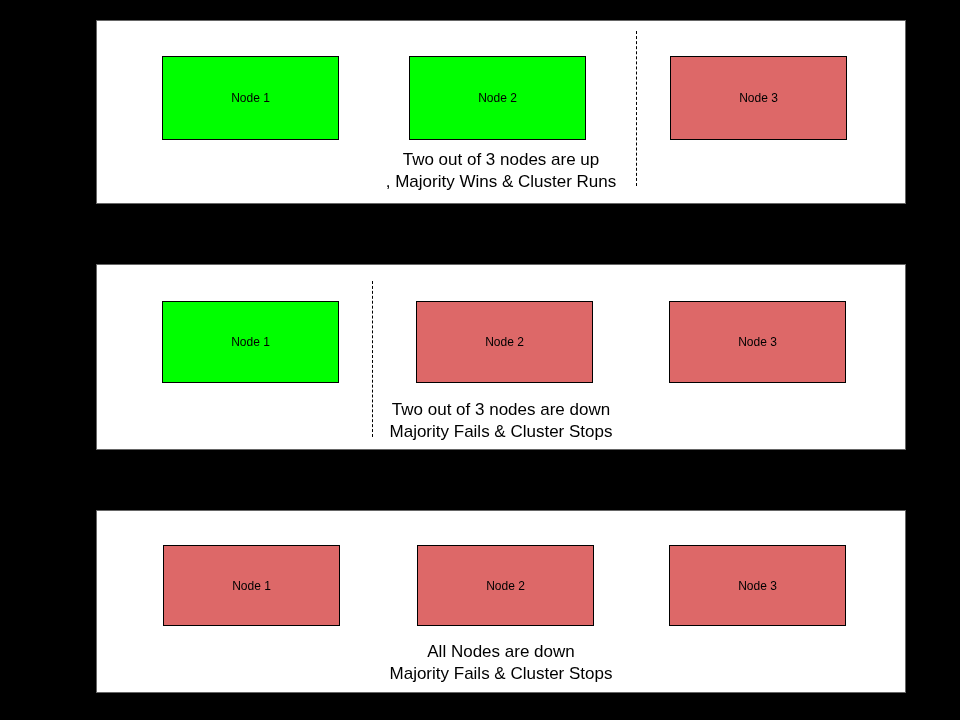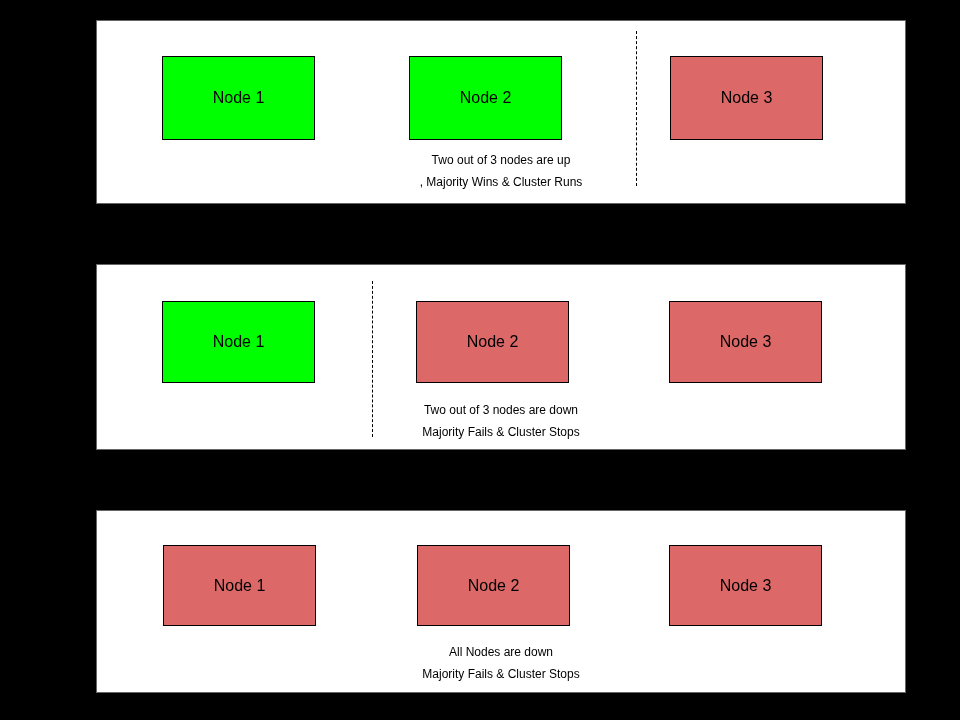--- a/index.html
+++ b/index.html
@@ -24,27 +24,27 @@
     background: #ffffff;
     border: 1px solid #666666;
     box-sizing: border-box;
   }
   .panel.p1 { top: 20px;  height: 184px; }
   .panel.p2 { top: 264px; height: 186px; }
   .panel.p3 { top: 510px; height: 183px; }
 
   .node {
     position: absolute;
-    width: 153px;
+    width: 177px;
     border: 1px solid #000000;
     box-sizing: border-box;
     display: flex;
     align-items: center;
     justify-content: center;
-    font-size: 16px;
+    font-size: 12px;
     color: #000000;
   }
   .p1 .node { top: 35px; height: 84px; }
   .p2 .node { top: 36px; height: 82px; }
   .p3 .node { top: 34px; height: 81px; }
 
   .p1 .n1 { left: 65px;  }
   .p1 .n2 { left: 312px; }
   .p1 .n3 { left: 573px; }
   .p2 .n1 { left: 65px;  }
@@ -60,21 +60,21 @@
     border-left: 1px dashed #000000;
   }
   .p1 .divider { left: 539px; top: 10px; height: 155px; }
   .p2 .divider { left: 275px; top: 16px; height: 156px; }
 
   .caption {
     position: absolute;
     left: 0;
     width: 100%;
     text-align: center;
-    font-size: 12px;
+    font-size: 17px;
     line-height: 22px;
     color: #000000;
   }
   .p1 .caption { top: 128px; }
   .p2 .caption { top: 134px; }
   .p3 .caption { top: 130px; }
 </style>
 </head>
 <body>
 

